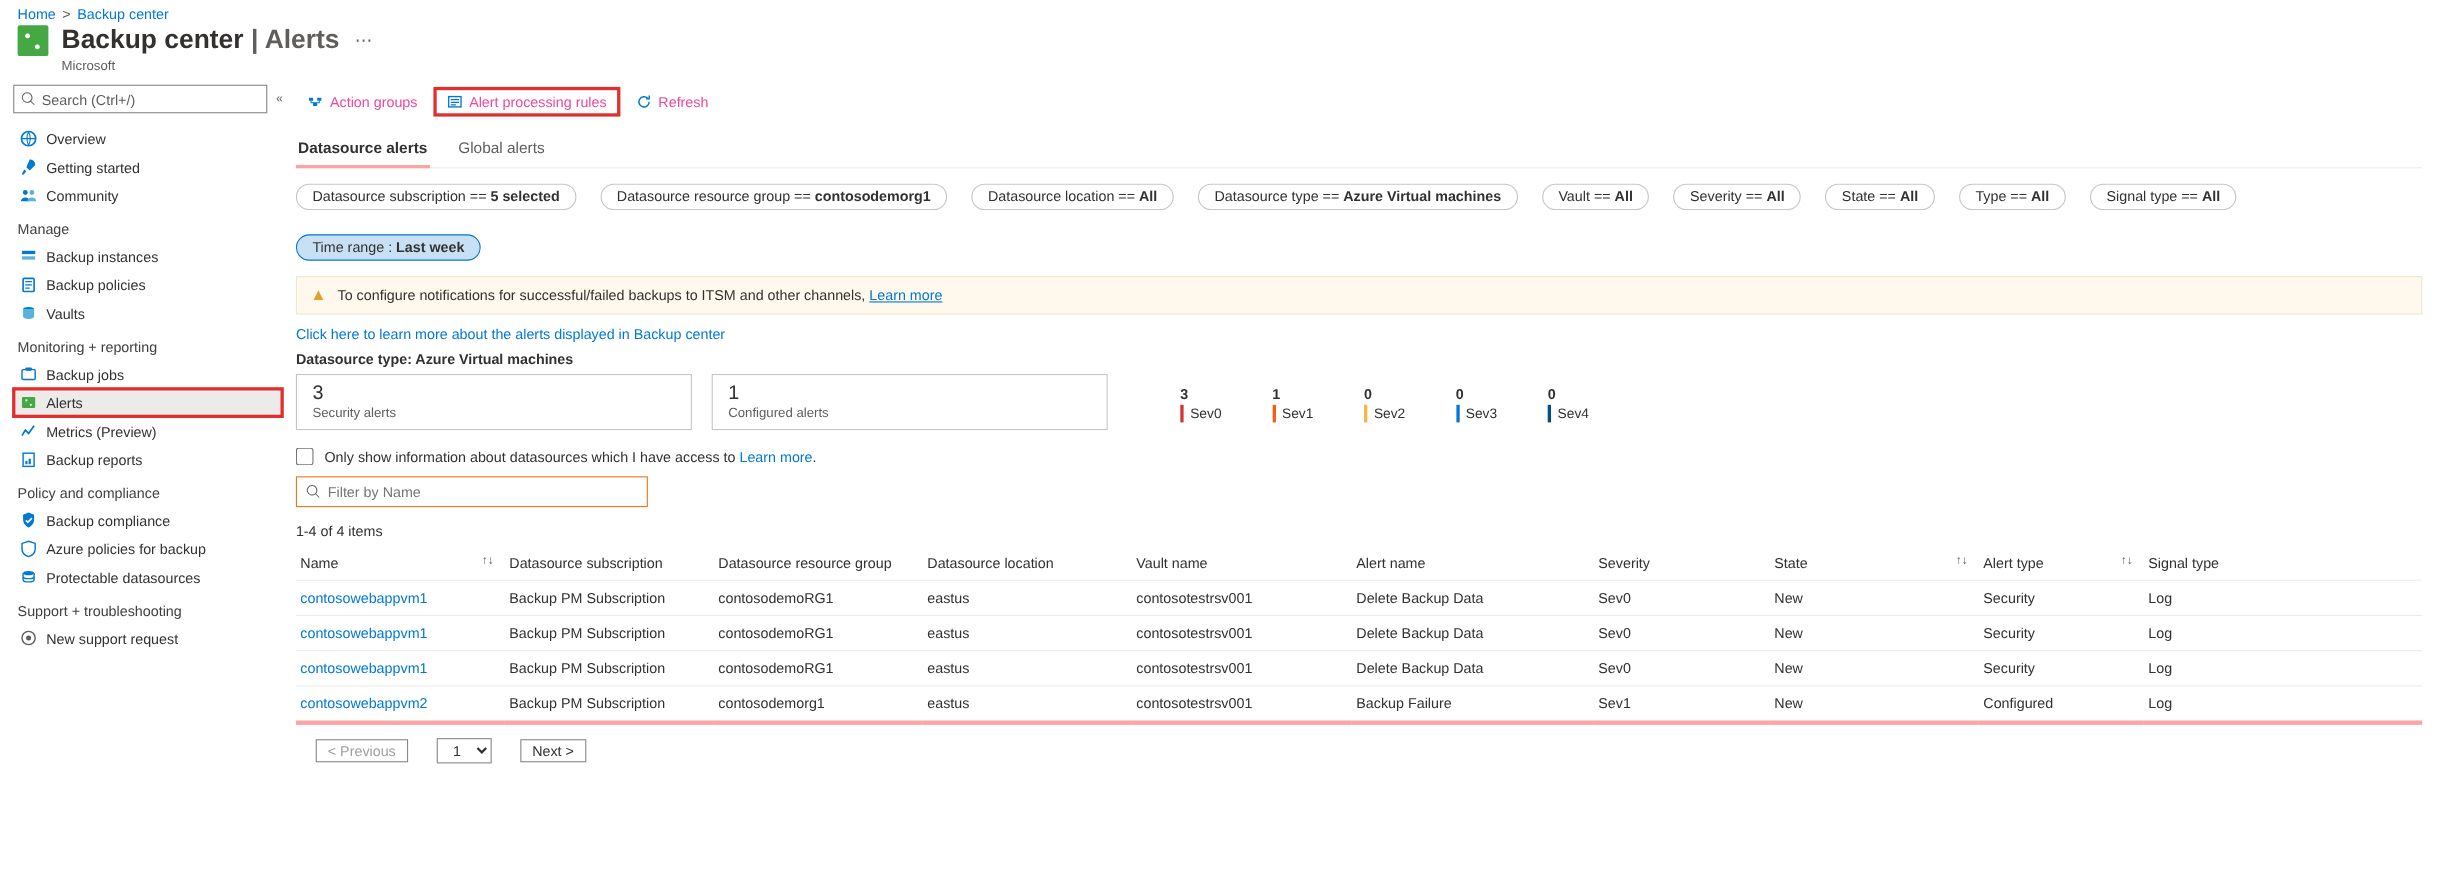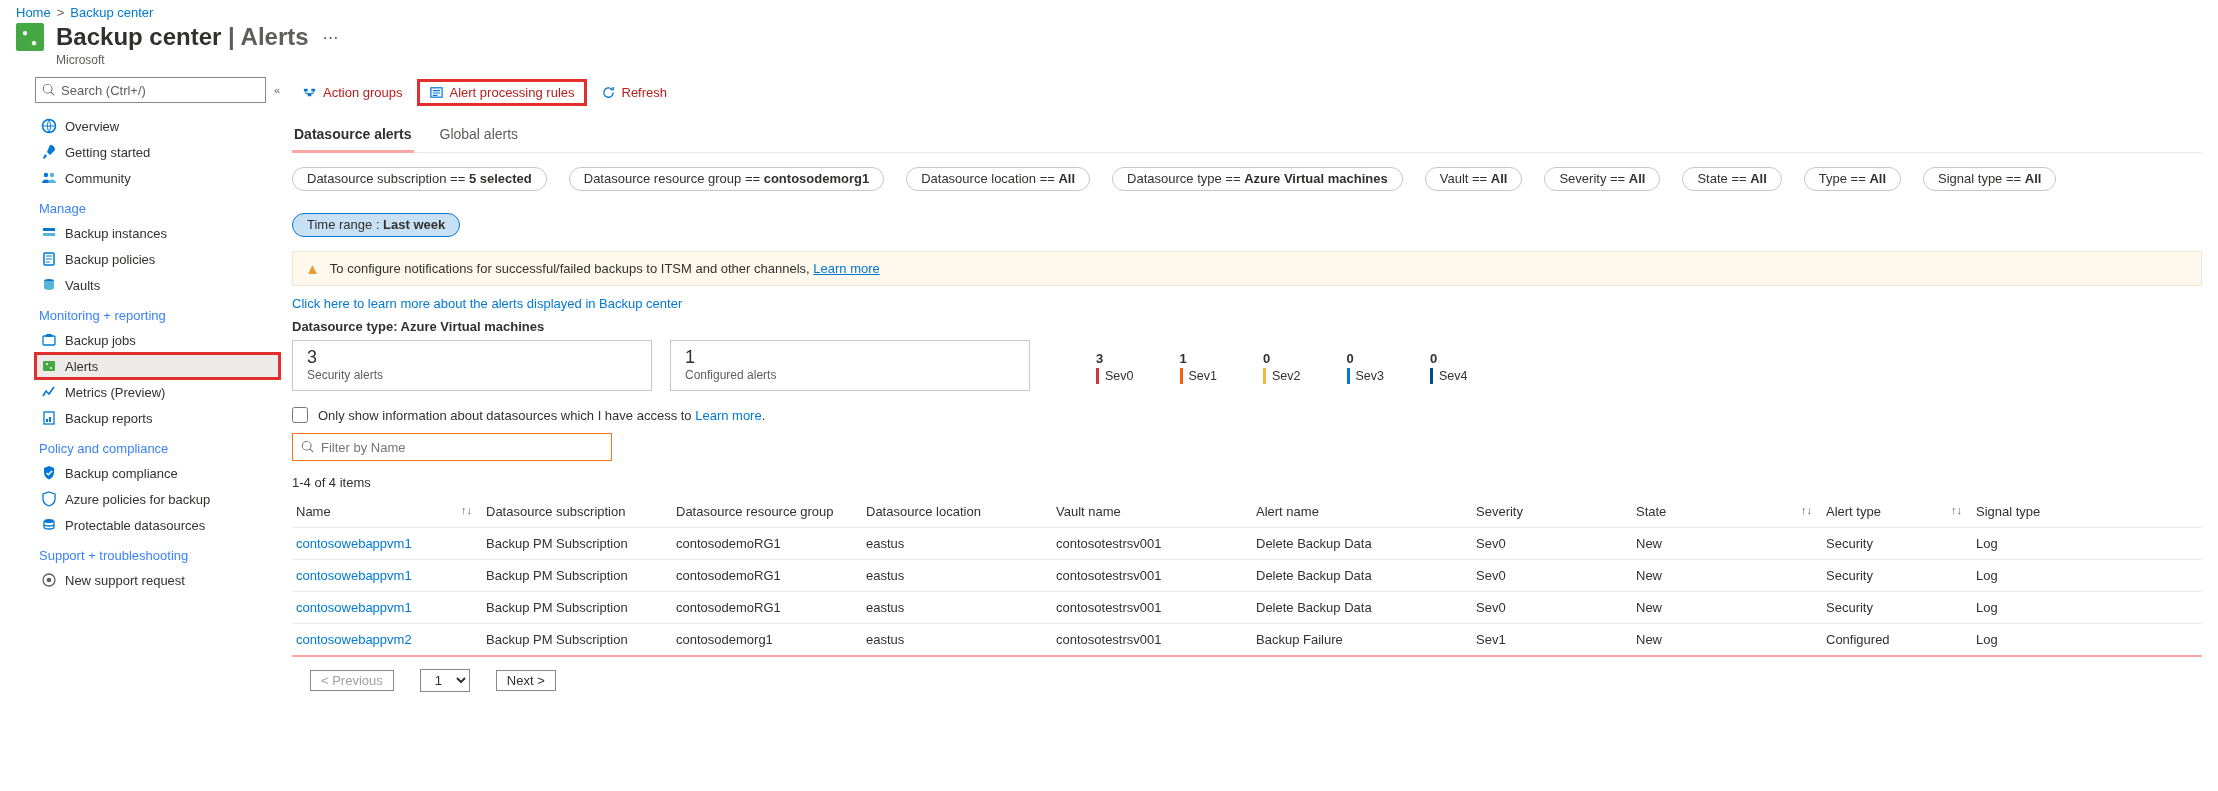--- a/index.html
+++ b/index.html
@@ -15,36 +15,36 @@
   .page-header .icon-box { width:28px; height:28px; background:#45a844; display:flex; align-items:center; justify-content:center; border-radius:2px; margin-right:12px; position:relative;}
   .page-header .icon-box::before{ content:"●"; color:#fff; font-size:10px; position:absolute; top:4px; left:6px;}
   .page-header .icon-box::after{ content:"●"; color:#fff; font-size:10px; position:absolute; bottom:3px; right:7px;}
   .page-title { font-size: 24px; font-weight:600; color:#323130; }
   .page-title .sub { font-weight:700; color:#605e5c; }
   .page-header .more { color:#605e5c; margin-left:14px; font-size:16px; cursor:pointer; }
   .subtitle { font-size:12px; color:#605e5c; padding-left:56px; margin-top:-4px; margin-bottom:10px; }
 
   .main-flex { display:flex; }
   
-  .sidebar { width: 265px; border-right: none; padding: 0 8px 0 12px; margin-left: 23px; }
+  .sidebar { width: 265px; border-right: none; padding: 0 8px 0 12px; }
   .search-row { display:flex; align-items:center; gap:8px; margin-bottom:10px;}
   .search-box { flex:1; display:flex; align-items:center; border:1px solid #8a8886; height:26px; padding:0 6px; font-size:13px; color:#605e5c; }
   .search-box svg { width:14px; height:14px; margin-right:5px; fill:#605e5c;}
   .collapse-chevrons { color:#605e5c; cursor:pointer; font-size:11px;}
-  .nav-section-label { font-size:13px; color:#3b82f6; padding:10px 4px 4px; }
+  .nav-section-label { font-size:13px; color:#404040; padding:10px 4px 4px; }
   .nav-item { display:flex; align-items:center; gap:8px; padding: 5px 6px; cursor:pointer; border-radius:0; }
   .nav-item.selected { background:#edebe9; }
   .nav-item .nicon { width:16px; height:16px; display:inline-flex; align-items:center; justify-content:center; }
   .nav-item .nicon svg { width:16px; height:16px; }
   .highlight-red { outline: 3px solid #e12f2f; outline-offset:-2px; }
 
   
   .content { flex:1; padding: 0 16px 16px 4px; }
   .toolbar { display:flex; align-items:center; gap:4px; padding: 2px 0 4px; }
-  .toolbar-btn { display:inline-flex; align-items:center; gap:6px; padding:4px 10px; font-size:13px; color:#b91c1c; cursor:pointer; white-space:nowrap;}
+  .toolbar-btn { display:inline-flex; align-items:center; gap:6px; padding:4px 10px; font-size:13px; color:#ec4899; cursor:pointer; white-space:nowrap;}
   .toolbar-btn svg { width:15px; height:15px; }
   .toolbar .hl { border:3px solid #e12f2f; padding:3px 9px;}
 
   .tabs { display:flex; gap:24px; border-bottom:1px solid #edebe9; margin-top:10px;}
   .tab { padding: 6px 2px 8px; font-size:14px; color:#605e5c; cursor:pointer; }
   .tab.active { color:#323130; font-weight:600; border-bottom: 3px solid #fca5a5; margin-bottom:-1px; }
 
   .pills { display:flex; flex-wrap:wrap; gap:22px; padding: 14px 0 2px; align-items:center;text-align:center;}
   .pill { border:1px solid #c8c6c4; border-radius:20px; padding:3px 14px 4px; font-size:13px; color:#323130; background:#fff; cursor:pointer; white-space:nowrap;}
   .pill strong { font-weight:600; }
@@ -75,21 +75,21 @@
   .filter-input svg { width:14px; height:14px; margin-right:6px; fill:#605e5c;}
   .filter-input input{ border:none; outline:none; flex:1; font-size:13px;}
 
   .result-count { font-size:13px; color:#323130; margin-bottom:6px;}
 
   table.data { width:100%; border-collapse:collapse; font-size:13px;}
   table.data th { text-align:left; font-weight:400; color:#323130; padding:8px 10px 8px 4px; white-space:nowrap;}
   table.data th .sort { float:right; color:#605e5c; font-size:11px; }
   table.data td { padding:8px 10px 8px 4px; border-top:1px solid #edebe9; white-space:nowrap; color:#323130;}
   table.data td:first-child{ color:#0078D4; cursor:pointer;}
-  table.data tr.lastrow td { border-bottom:2px solid #fca5a5;}
+  table.data tr.lastrow td { border-bottom:4px solid #fca5a5;}
 
   .pager { display:flex; gap:26px; padding:12px 0; align-items:center;margin-left:18px;}
   .pager button, .pager select { border:1px solid #8a8886; background:#fff; padding:2px 10px; font-size:13px; cursor:pointer; color:#323130;}
   .pager button:disabled { color:#a19f9d; cursor:default;}
 </style>
 </head>
 <body>
 
 <div class="breadcrumb">
   <a>Home</a>

